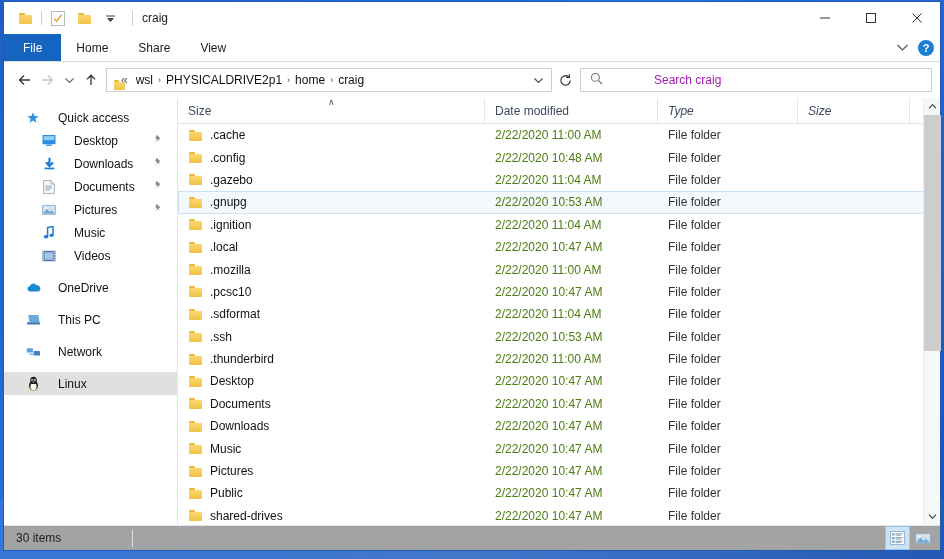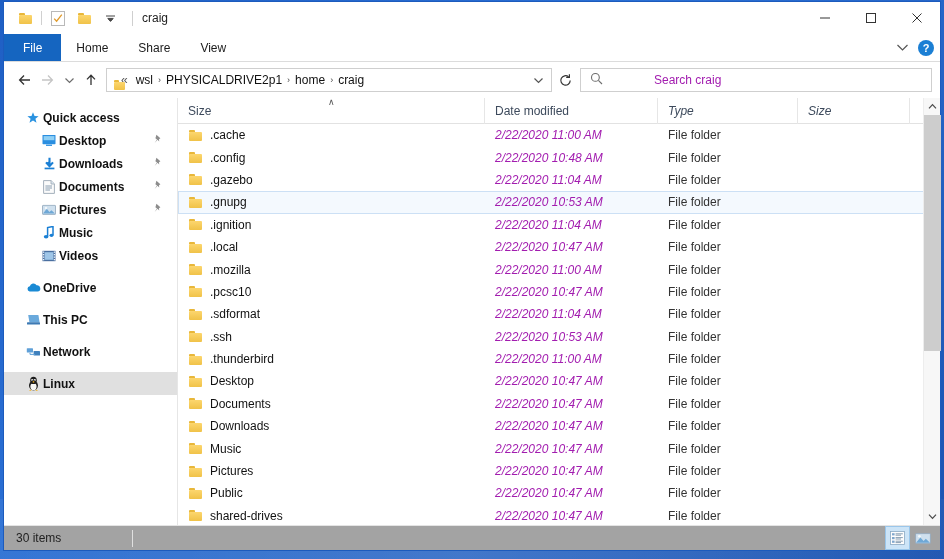--- a/index.html
+++ b/index.html
@@ -87,22 +87,22 @@
     display:flex; align-items:center; gap:7px; padding-left:9px; margin-left:2px;
   }
   .search-ph{ color:#a21caf; font-size:12px;margin-left:44px;}
   
   .body{ flex:1 1 auto; display:flex; min-height:0; background:#fff;}
   .sidebar{
     width:174px; flex:0 0 174px; background:#fff; padding-top:8px;
     border-right:1px solid #e6e6e6; overflow:hidden;
   }
   .nav-item{
-    height:23px; display:flex; align-items:center; padding-left:21px; gap:2px;
-    font-size:12px; color:#111; position:relative;font-weight:bold;
+    height:23px; display:flex; align-items:center; padding-left:21px; gap:17px;
+    font-size:12px; color:#111; position:relative;
   }
   .nav-item.indent{ padding-left:37px; }
   .nav-item.sel{ background:#e0e0e0; }
   .nav-ico{ width:16px; height:16px; display:flex; align-items:center; justify-content:center; flex:0 0 16px;}
   .pin{ position:absolute; right:14px; color:#8d8d8d; font-size:11px; }
   .navgap{ height:9px; }
   
   .listarea{ flex:1 1 auto; display:flex; flex-direction:column; min-width:0; position:relative;}
   .colhead{
     height:26px; flex:0 0 26px; display:flex; align-items:center;
@@ -121,21 +121,21 @@
   .rows{ flex:1 1 auto; overflow:hidden; position:relative; }
   .row{
     height:22.4px; display:flex; align-items:center; font-size:12px;
     border:1px solid transparent;
   }
   .row.selected{
     border:1px solid #cce0f5; background:#f4f9fe;
   }
   .cell{ padding-left:10px; overflow:hidden; white-space:nowrap;}
   .cell.name{ width:306px; flex:0 0 306px; display:flex; align-items:center; gap:8px; color:#111; }
-  .cell.date{ width:173px; flex:0 0 173px; color:#a21caf;font-style:italic;}
+  .cell.date{ width:173px; flex:0 0 173px; color:#4d7c0f;}
   .cell.type{ width:140px; flex:0 0 140px; color:#333;}
   .cell.size{ width:112px; flex:0 0 112px; color:#555;}
   
   .vscroll{
     position:absolute; right:0; top:0; width:17px; height:100%;
     background:#f7f7f7; border-left:1px solid #ededed;
     display:flex; flex-direction:column; align-items:center;
   }
   .sb-arrow{ height:17px;width:17px;display:flex;align-items:center;justify-content:center;color:#5a5a5a;font-size:9px;}
   .sb-track{ flex:1 1 auto; width:17px; position:relative;}

